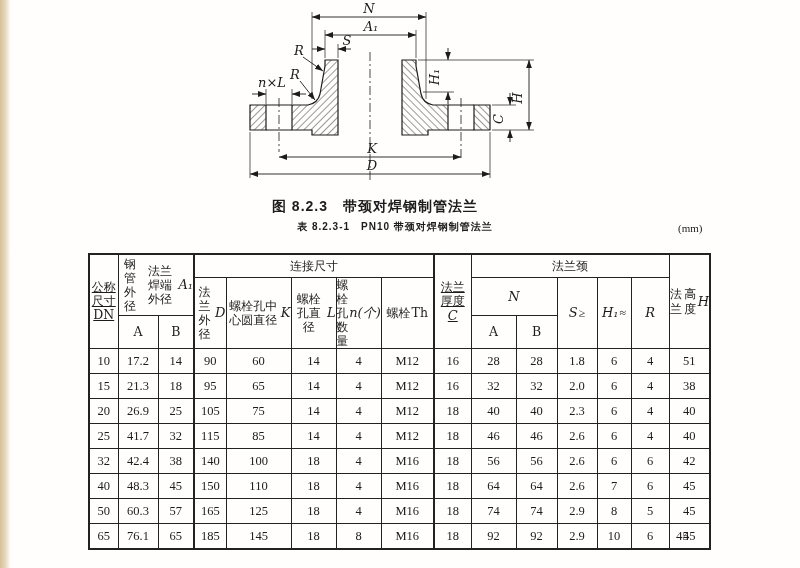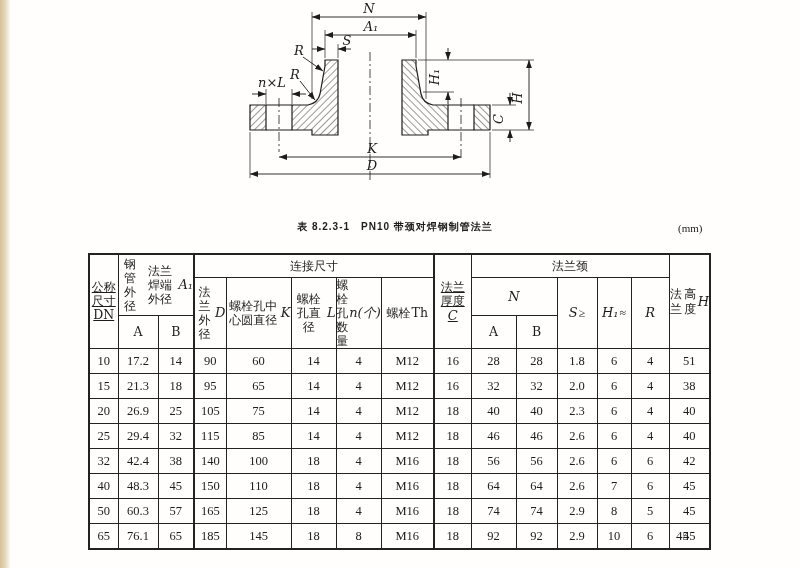--- a/index.html
+++ b/index.html
@@ -110,20 +110,21 @@
       <text class="dimtext" x="69" y="77">R</text>
       <text class="dimtext" x="46" y="85" font-size="11.5">n×L</text>
       <text class="dimtext" transform="rotate(-90 213 75)" x="213" y="75">H₁</text>
       <text class="dimtext" transform="rotate(-90 296 96)" x="296" y="96">H</text>
       <text class="dimtext" transform="rotate(-90 277 117)" x="277" y="117">C</text>
       <text class="dimtext" x="146" y="151">K</text>
       <text class="dimtext" x="146" y="168">D</text>
     </g>
   </svg>
 
+  <div class="fig-caption">图 8.2.3　带颈对焊钢制管法兰</div>
   <div class="tbl-caption">表 8.2.3-1　PN10 带颈对焊钢制管法兰</div>
   <div class="unit-label">(mm)</div>
 
   <table id="flange-table">
     <colgroup>
       <col style="width:29px">
         <col style="width:40px">
         <col style="width:36px">
       <col style="width:32px">
         <col style="width:65px">
@@ -275,21 +276,21 @@
           <td>18</td>
           <td>40</td>
           <td>40</td>
           <td>2.3</td>
           <td>6</td>
           <td>4</td>
           <td>40</td>
         </tr>
         <tr>
           <td>25</td>
-          <td>29.4</td>
+          <td>41.7</td>
           <td class="bR">32</td>
           <td>115</td>
           <td>85</td>
           <td>14</td>
           <td>4</td>
           <td class="bR">M12</td>
           <td>18</td>
           <td>46</td>
           <td>46</td>
           <td>2.6</td>

